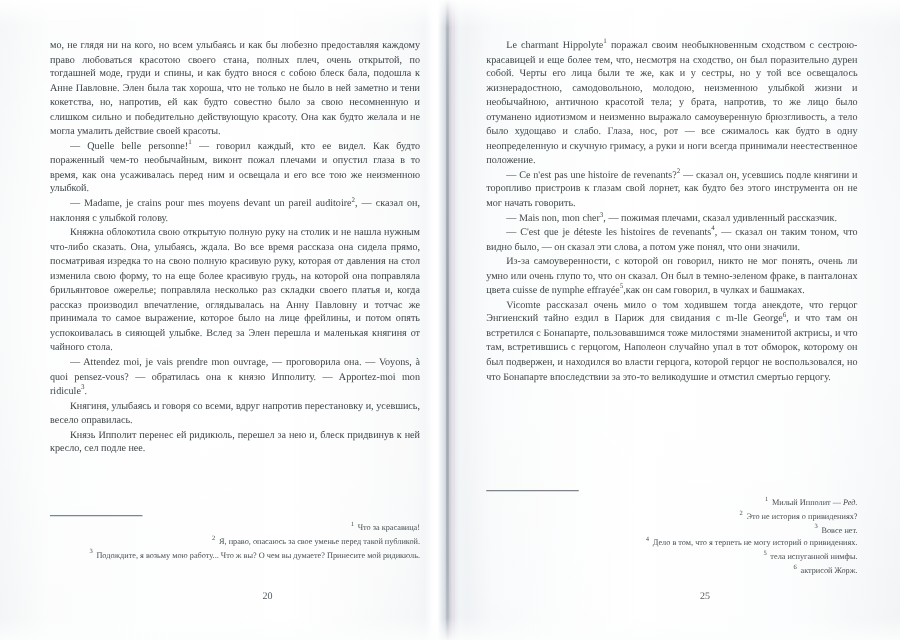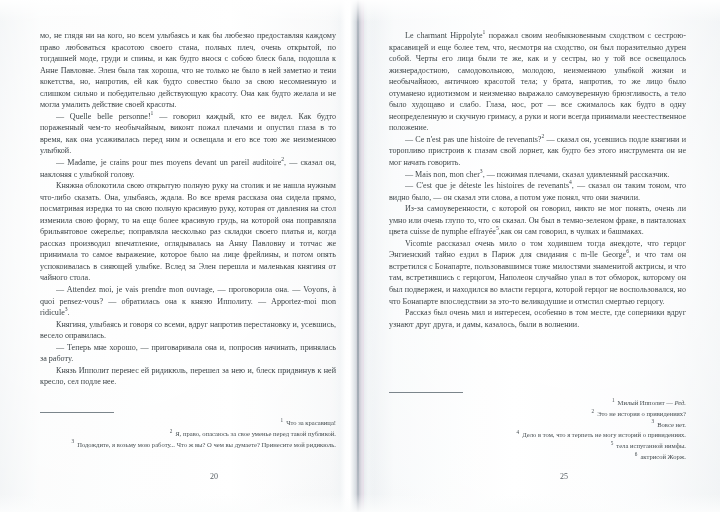--- a/index.html
+++ b/index.html
@@ -204,21 +204,20 @@
   <div class="page-curl-bottom"></div>
 
   <div class="page page-20 softprint">
     <div class="body-text">
       <p class="para noindent">мо, не глядя ни на кого, но всем улыбаясь и как бы любезно предоставляя каждому право любоваться красотою своего стана, полных плеч, очень открытой, по тогдашней моде, груди и спины, и как будто внося с собою блеск бала, подошла к Анне Павловне. Элен была так хороша, что не только не было в ней заметно и тени кокетства, но, напротив, ей как будто совестно было за свою несомненную и слишком сильно и победительно действующую красоту. Она как будто желала и не могла умалить действие своей красоты.</p>
       <p class="para">— Quelle belle personne!<sup class="fn">1</sup> — говорил каждый, кто ее видел. Как будто пораженный чем-то необычайным, виконт пожал плечами и опустил глаза в то время, как она усаживалась перед ним и освещала и его все тою же неизменною улыбкой.</p>
       <p class="para">— Madame, je crains pour mes moyens devant un pareil auditoire<sup class="fn">2</sup>, — сказал он, наклоняя с улыбкой голову.</p>
       <p class="para">Княжна облокотила свою открытую полную руку на столик и не нашла нужным что-либо сказать. Она, улыбаясь, ждала. Во все время рассказа она сидела прямо, посматривая изредка то на свою полную красивую руку, которая от давления на стол изменила свою форму, то на еще более красивую грудь, на которой она поправляла брильянтовое ожерелье; поправляла несколько раз складки своего платья и, когда рассказ производил впечатление, оглядывалась на Анну Павловну и тотчас же принимала то самое выражение, которое было на лице фрейлины, и потом опять успокоивалась в сияющей улыбке. Вслед за Элен перешла и маленькая княгиня от чайного стола.</p>
       <p class="para">— Attendez moi, je vais prendre mon ouvrage, — проговорила она. — Voyons, à quoi pensez-vous? — обратилась она к князю Ипполиту. — Apportez-moi mon ridicule<sup class="fn">3</sup>.</p>
       <p class="para">Княгиня, улыбаясь и говоря со всеми, вдруг напротив перестановку и, усевшись, весело оправилась.</p>
-      <p class="para">— Теперь мне хорошо, — приговаривала она и, попросив начинать, принялась за работу.</p>
       <p class="para">Князь Ипполит перенес ей ридикюль, перешел за нею и, блеск придвинув к ней кресло, сел подле нее.</p>
     </div>
   </div>
 
   <div class="footnotes footnotes-20 softprint">
     <div class="fn-rule"></div>
     <p class="fn-item">
       <span class="fn-num">1</span><span>Что за красавица!</span>
     </p>
     <p class="fn-item">
@@ -232,21 +231,20 @@
   <div class="folio folio-20 softprint">20</div>
 
   <div class="page page-21 softprint">
     <div class="body-text">
       <p class="para">Le charmant Hippolyte<sup class="fn">1</sup> поражал своим необыкновенным сходством с сестрою-красавицей и еще более тем, что, несмотря на сходство, он был поразительно дурен собой. Черты его лица были те же, как и у сестры, но у той все освещалось жизнерадостною, самодовольною, молодою, неизменною улыбкой жизни и необычайною, античною красотой тела; у брата, напротив, то же лицо было отуманено идиотизмом и неизменно выражало самоуверенную брюзгливость, а тело было худощаво и слабо. Глаза, нос, рот — все сжималось как будто в одну неопределенную и скучную гримасу, а руки и ноги всегда принимали неестественное положение.</p>
       <p class="para">— Ce n'est pas une histoire de revenants?<sup class="fn">2</sup> — сказал он, усевшись подле княгини и торопливо пристроив к глазам свой лорнет, как будто без этого инструмента он не мог начать говорить.</p>
       <p class="para">— Mais non, mon cher<sup class="fn">3</sup>, — пожимая плечами, сказал удивленный рассказчик.</p>
       <p class="para">— C'est que je déteste les histoires de revenants<sup class="fn">4</sup>, — сказал он таким тоном, что видно было, — он сказал эти слова, а потом уже понял, что они значили.</p>
       <p class="para">Из-за самоуверенности, с которой он говорил, никто не мог понять, очень ли умно или очень глупо то, что он сказал. Он был в темно-зеленом фраке, в панталонах цвета cuisse de nymphe effrayée<sup class="fn">5</sup>,как он сам говорил, в чулках и башмаках.</p>
       <p class="para">Vicomte рассказал очень мило о том ходившем тогда анекдоте, что герцог Энгиенский тайно ездил в Париж для свидания с m-lle George<sup class="fn">6</sup>, и что там он встретился с Бонапарте, пользовавшимся тоже милостями знаменитой актрисы, и что там, встретившись с герцогом, Наполеон случайно упал в тот обморок, которому он был подвержен, и находился во власти герцога, которой герцог не воспользовался, но что Бонапарте впоследствии за это-то великодушие и отмстил смертью герцогу.</p>
-      <p class="para">Рассказ был очень мил и интересен, особенно в том месте, где соперники вдруг узнают друг друга, и дамы, казалось, были в волнении.</p>
     </div>
   </div>
 
   <div class="footnotes footnotes-21 softprint">
     <div class="fn-rule"></div>
     <p class="fn-item">
       <span class="fn-num">1</span><span>Милый Ипполит — </span><em>Ред.</em>
     </p>
     <p class="fn-item">
       <span class="fn-num">2</span><span>Это не история о привидениях?</span>

